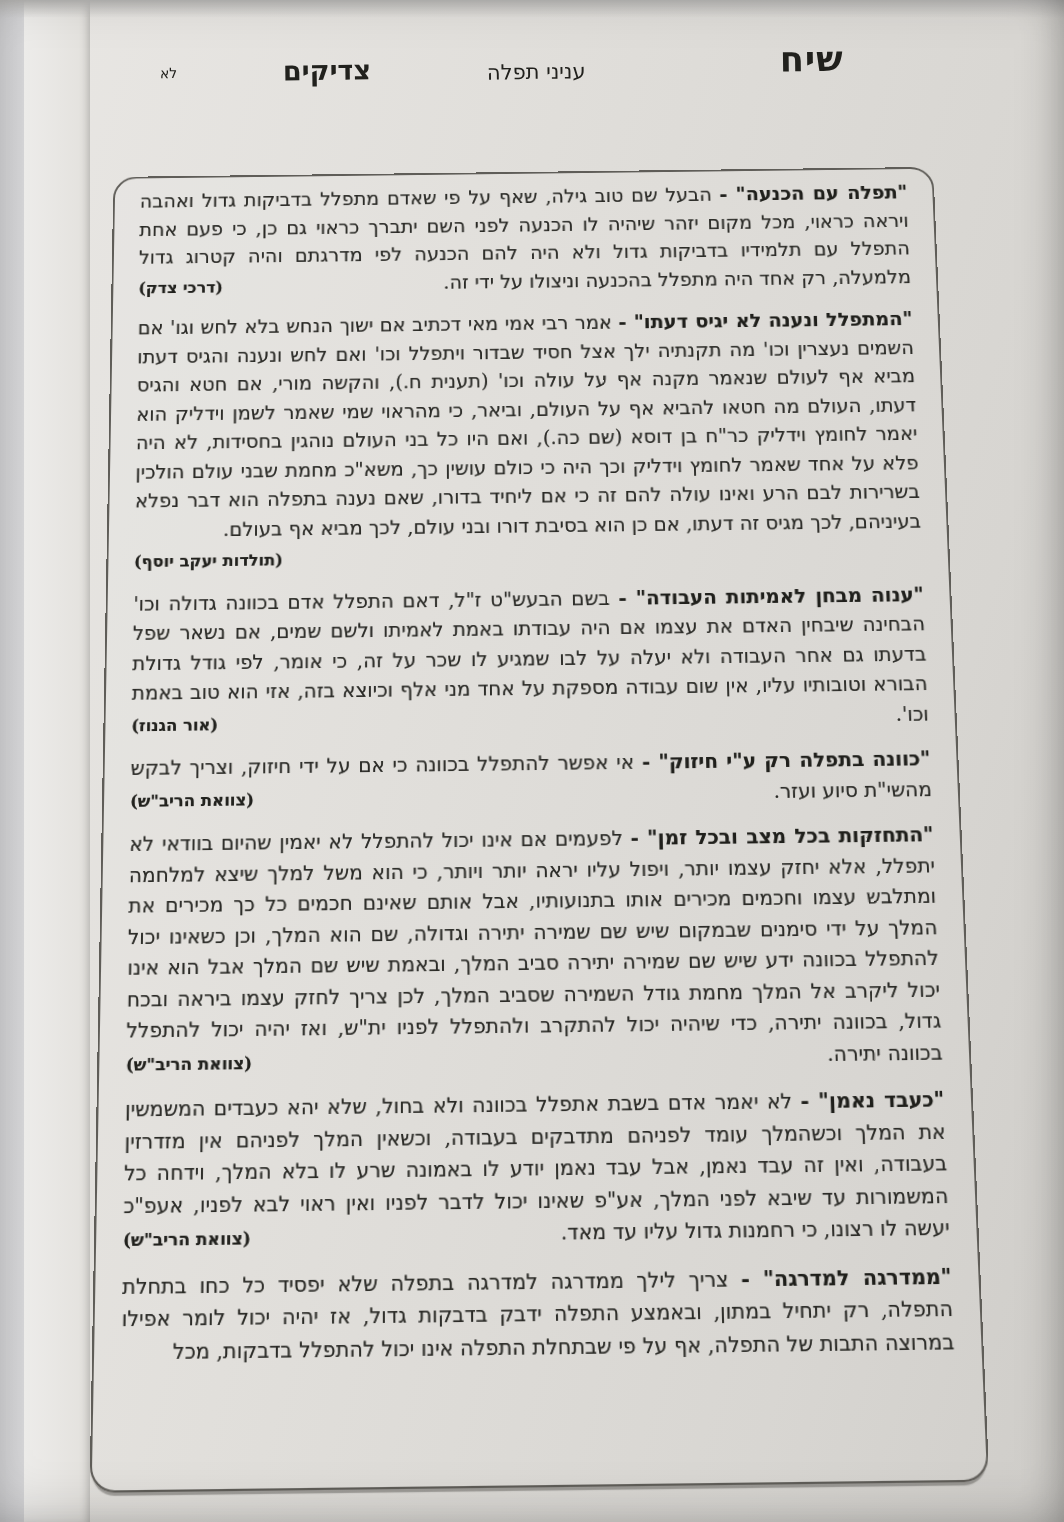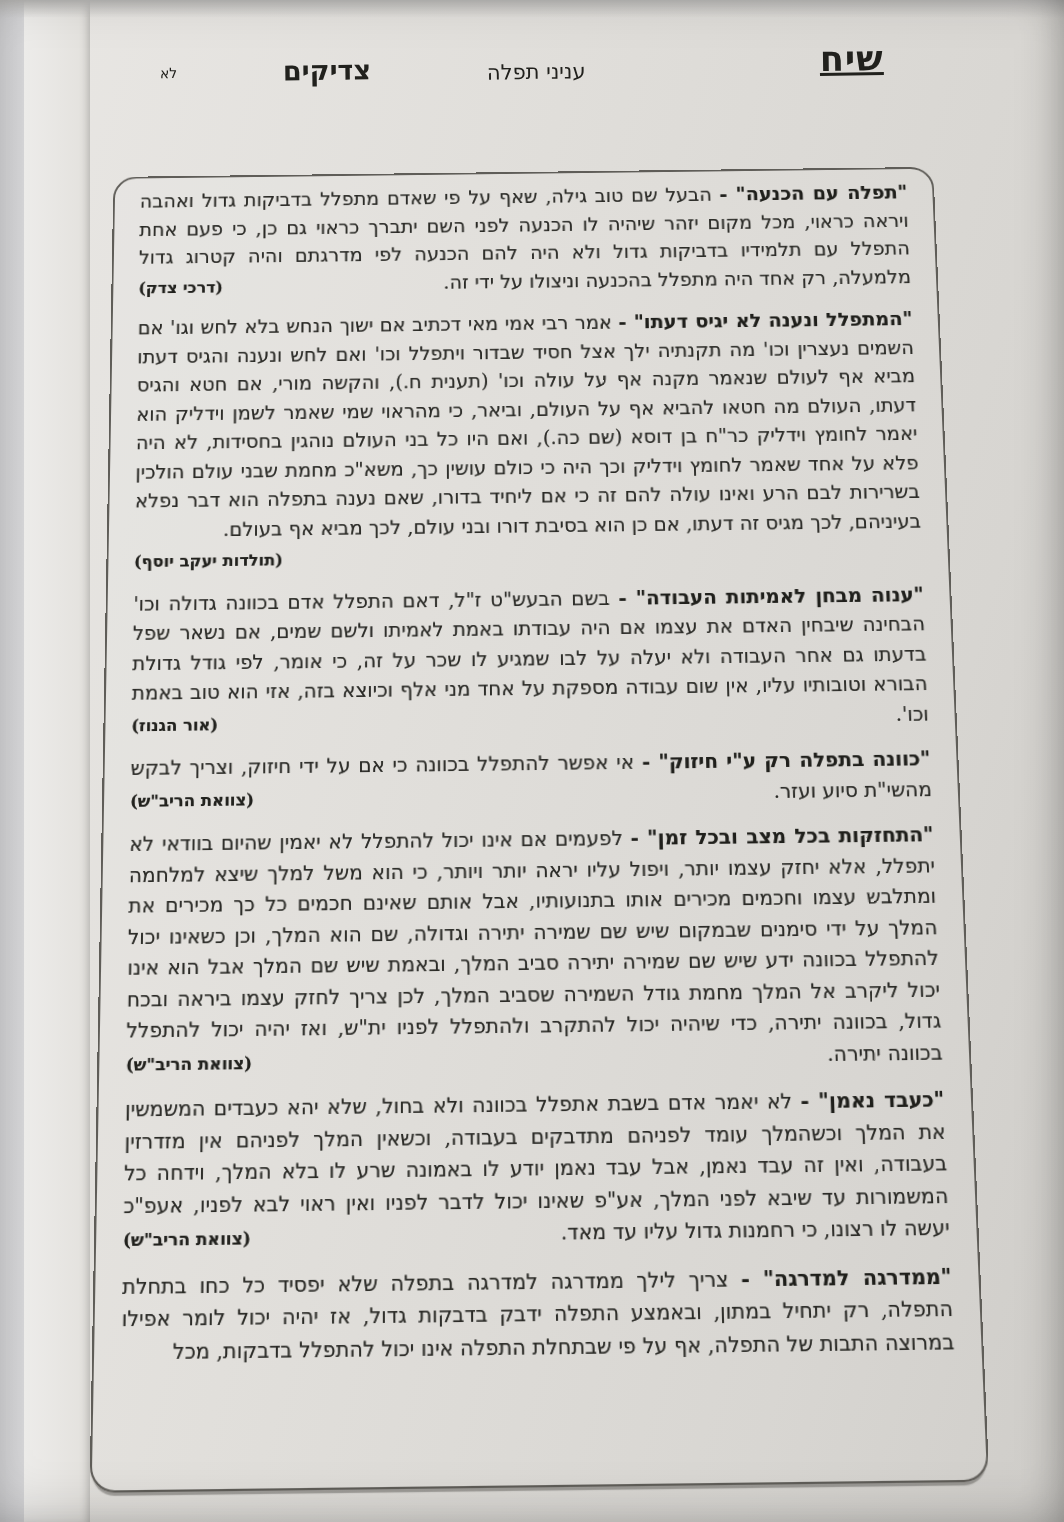--- a/index.html
+++ b/index.html
@@ -22,21 +22,21 @@
   .shade-top{position:absolute;left:0;top:0;width:100%;height:18px;
     background:linear-gradient(#bdbcba,rgba(189,188,186,0));}
   .vignette{position:absolute;inset:0;pointer-events:none;
     box-shadow:inset -26px 0 46px -24px rgba(0,0,0,.28),
                inset 0 -30px 60px -30px rgba(0,0,0,.22),
                inset 0 34px 60px -40px rgba(0,0,0,.14);}
   
   .header{position:absolute;left:0;top:0;width:100%;height:130px;
     transform:rotate(-0.8deg);transform-origin:50% 60%;
     color:#21211d;direction:rtl;}
-  .header .t-right{position:absolute;left:820px;top:42px;font-size:35px;font-weight:bold;letter-spacing:1px;text-decoration:underline;}
+  .header .t-right{position:absolute;left:780px;top:42px;font-size:35px;font-weight:bold;letter-spacing:1px;}
   .header .sect{position:absolute;left:487px;top:60px;font-size:21px;}
   .header .t-left{position:absolute;left:283px;top:52px;font-size:27px;font-weight:bold;}
   .header .pgnum{position:absolute;left:118px;top:60px;font-size:14px;margin-left:42px;}
   
   .frame{
     position:absolute;left:102px;top:142px;width:858px;height:1314px;
     border:2px solid #5f5d58;border-radius:24px;
     padding:10px 26px 0 26px;box-sizing:border-box;
     overflow:hidden;
     transform:rotate(-0.7deg) perspective(640px) rotateX(2.6deg);

